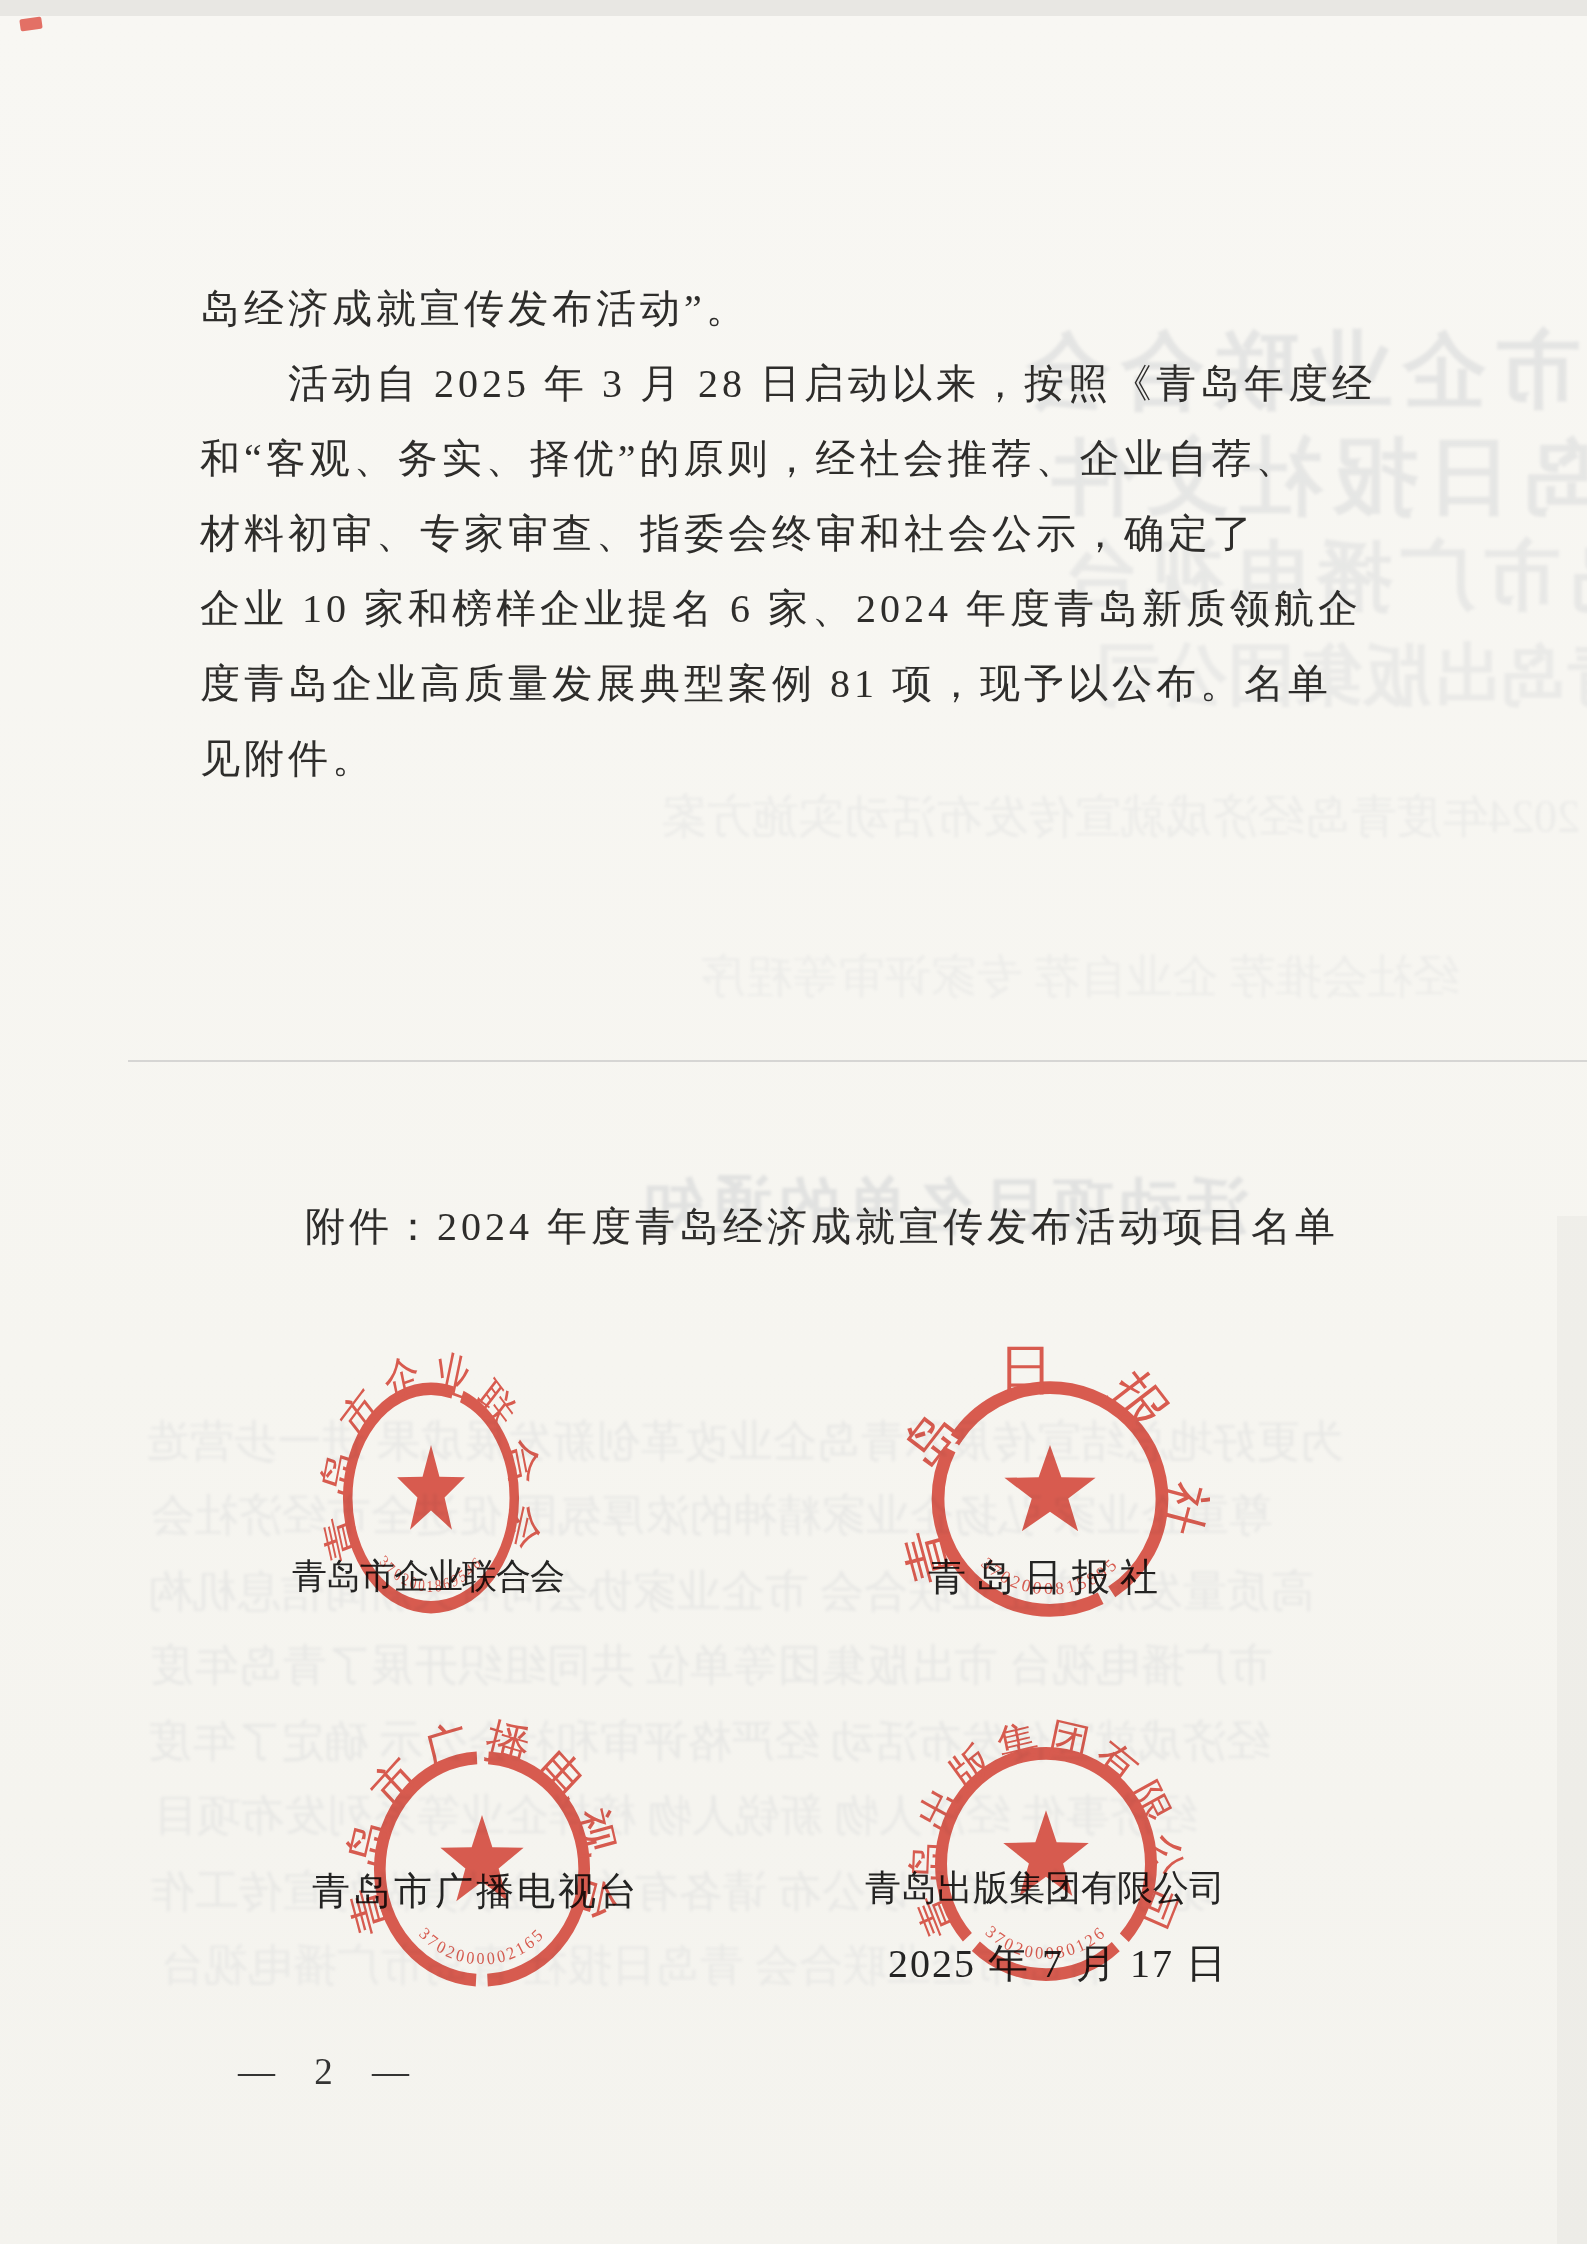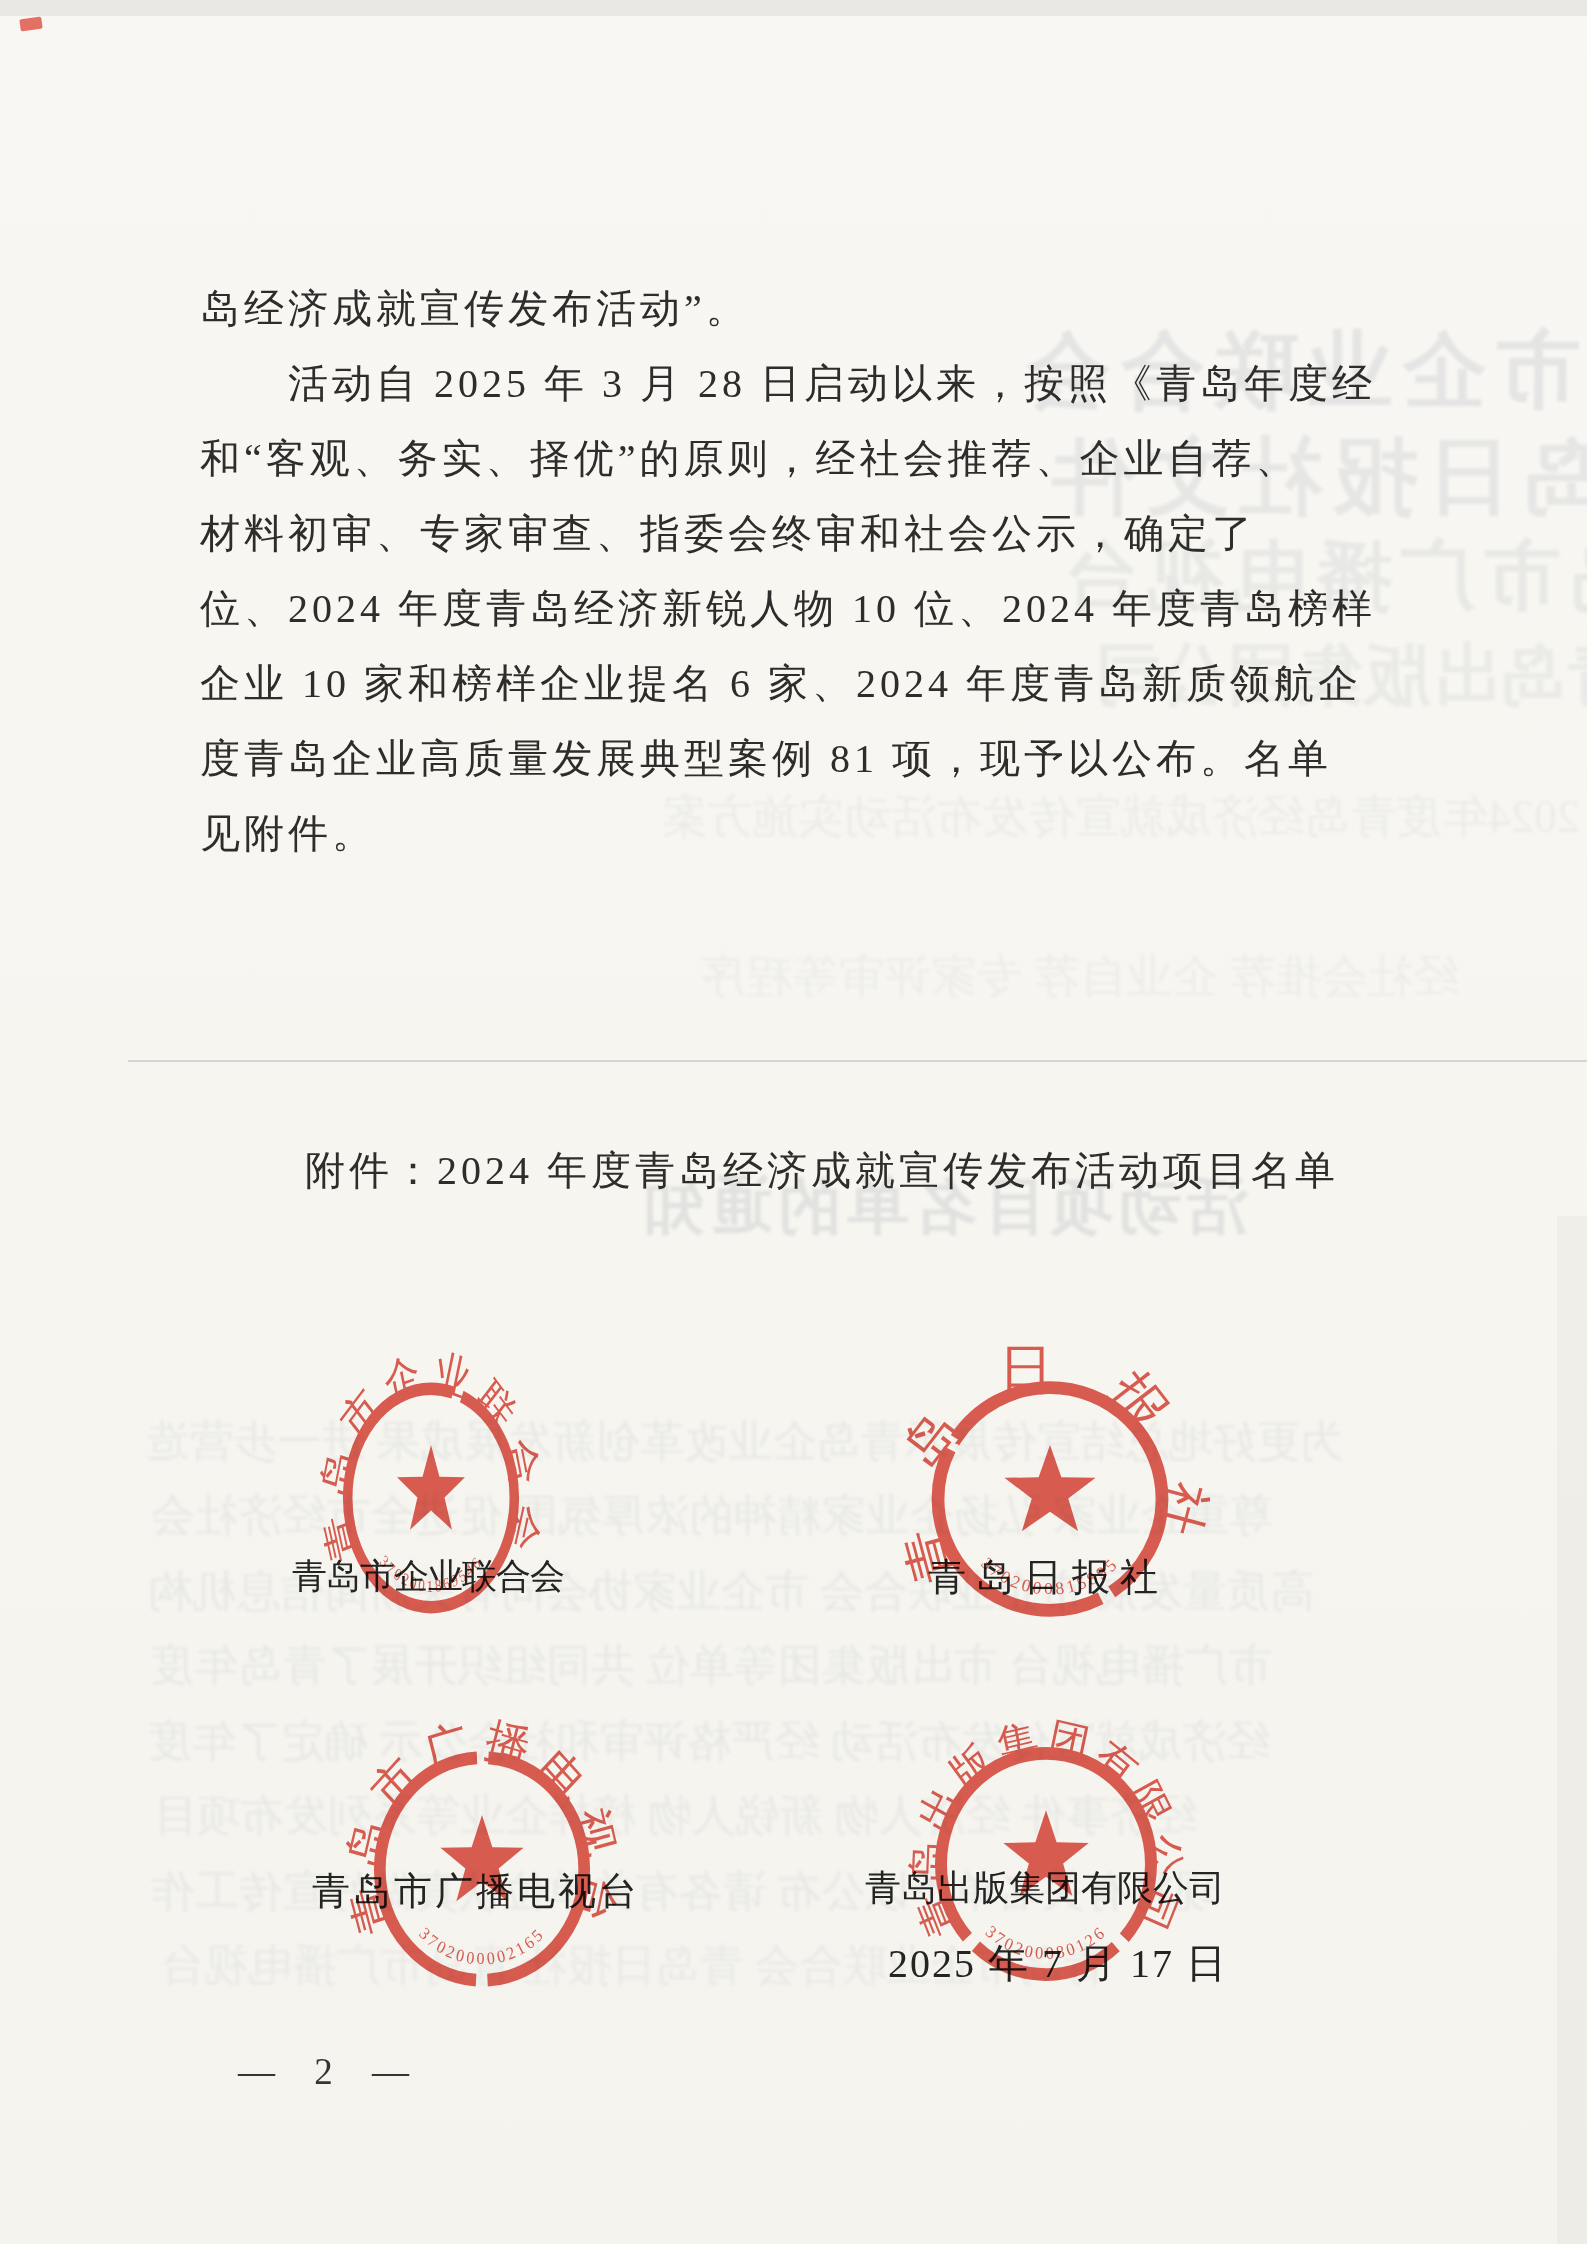--- a/index.html
+++ b/index.html
@@ -15,21 +15,21 @@
   .doc-body{
     position:absolute;left:200px;top:255px;width:1205px;
     color:#2e2d2b;
   }
   .doc-body p{
     margin:0;height:75px;line-height:75px;
     font-size:40px;letter-spacing:4px;white-space:nowrap;
   }
   .doc-body p.indent{padding-left:88px;}
   .attachment{
-    position:absolute;left:305px;top:1127px;
+    position:absolute;left:305px;top:1183px;
     font-size:40px;letter-spacing:4px;color:#2e2d2b;white-space:nowrap;
   }
   
   .ghost{
     position:absolute;white-space:nowrap;
     color:#8f96a3;
     transform:scaleX(-1);
     filter:blur(1.4px);
     pointer-events:none;
   }
@@ -73,21 +73,20 @@
   <div class="ghost" style="left:148px;top:1696px;font-size:44px;opacity:.13;">经济成就宣传发布活动 经严格评审和社会公示 确定了年度</div>
   <div class="ghost" style="left:152px;top:1770px;font-size:44px;opacity:.12;">经济事件 经济人物 新锐人物 榜样企业等系列发布项目</div>
   <div class="ghost" style="left:150px;top:1846px;font-size:44px;opacity:.12;">现将有关名单予以公布 请各有关单位认真做好宣传工作</div>
   <div class="ghost" style="left:160px;top:1920px;font-size:44px;opacity:.11;">青岛市企业联合会 青岛日报社 青岛市广播电视台</div>
 
   <div class="doc-body">
     <p>岛经济成就宣传发布活动”。</p>
     <p class="indent">活动自 2025 年 3 月 28 日启动以来，按照《青岛年度经</p>
     <p>和“客观、务实、择优”的原则，经社会推荐、企业自荐、</p>
     <p>材料初审、专家审查、指委会终审和社会公示，确定了</p>
-    <p>位、2024 年度青岛经济新锐人物 10 位、2024 年度青岛榜样</p>
     <p>企业 10 家和榜样企业提名 6 家、2024 年度青岛新质领航企</p>
     <p>度青岛企业高质量发展典型案例 81 项，现予以公布。名单</p>
     <p>见附件。</p>
   </div>
 
   <div class="scan-line"></div>
 
   <div class="attachment">附件：2024 年度青岛经济成就宣传发布活动项目名单</div>
 
   <div class="org-label" style="left:292px;top:1537px;font-size:35px;letter-spacing:-1px;">青岛市企业联合会</div>

